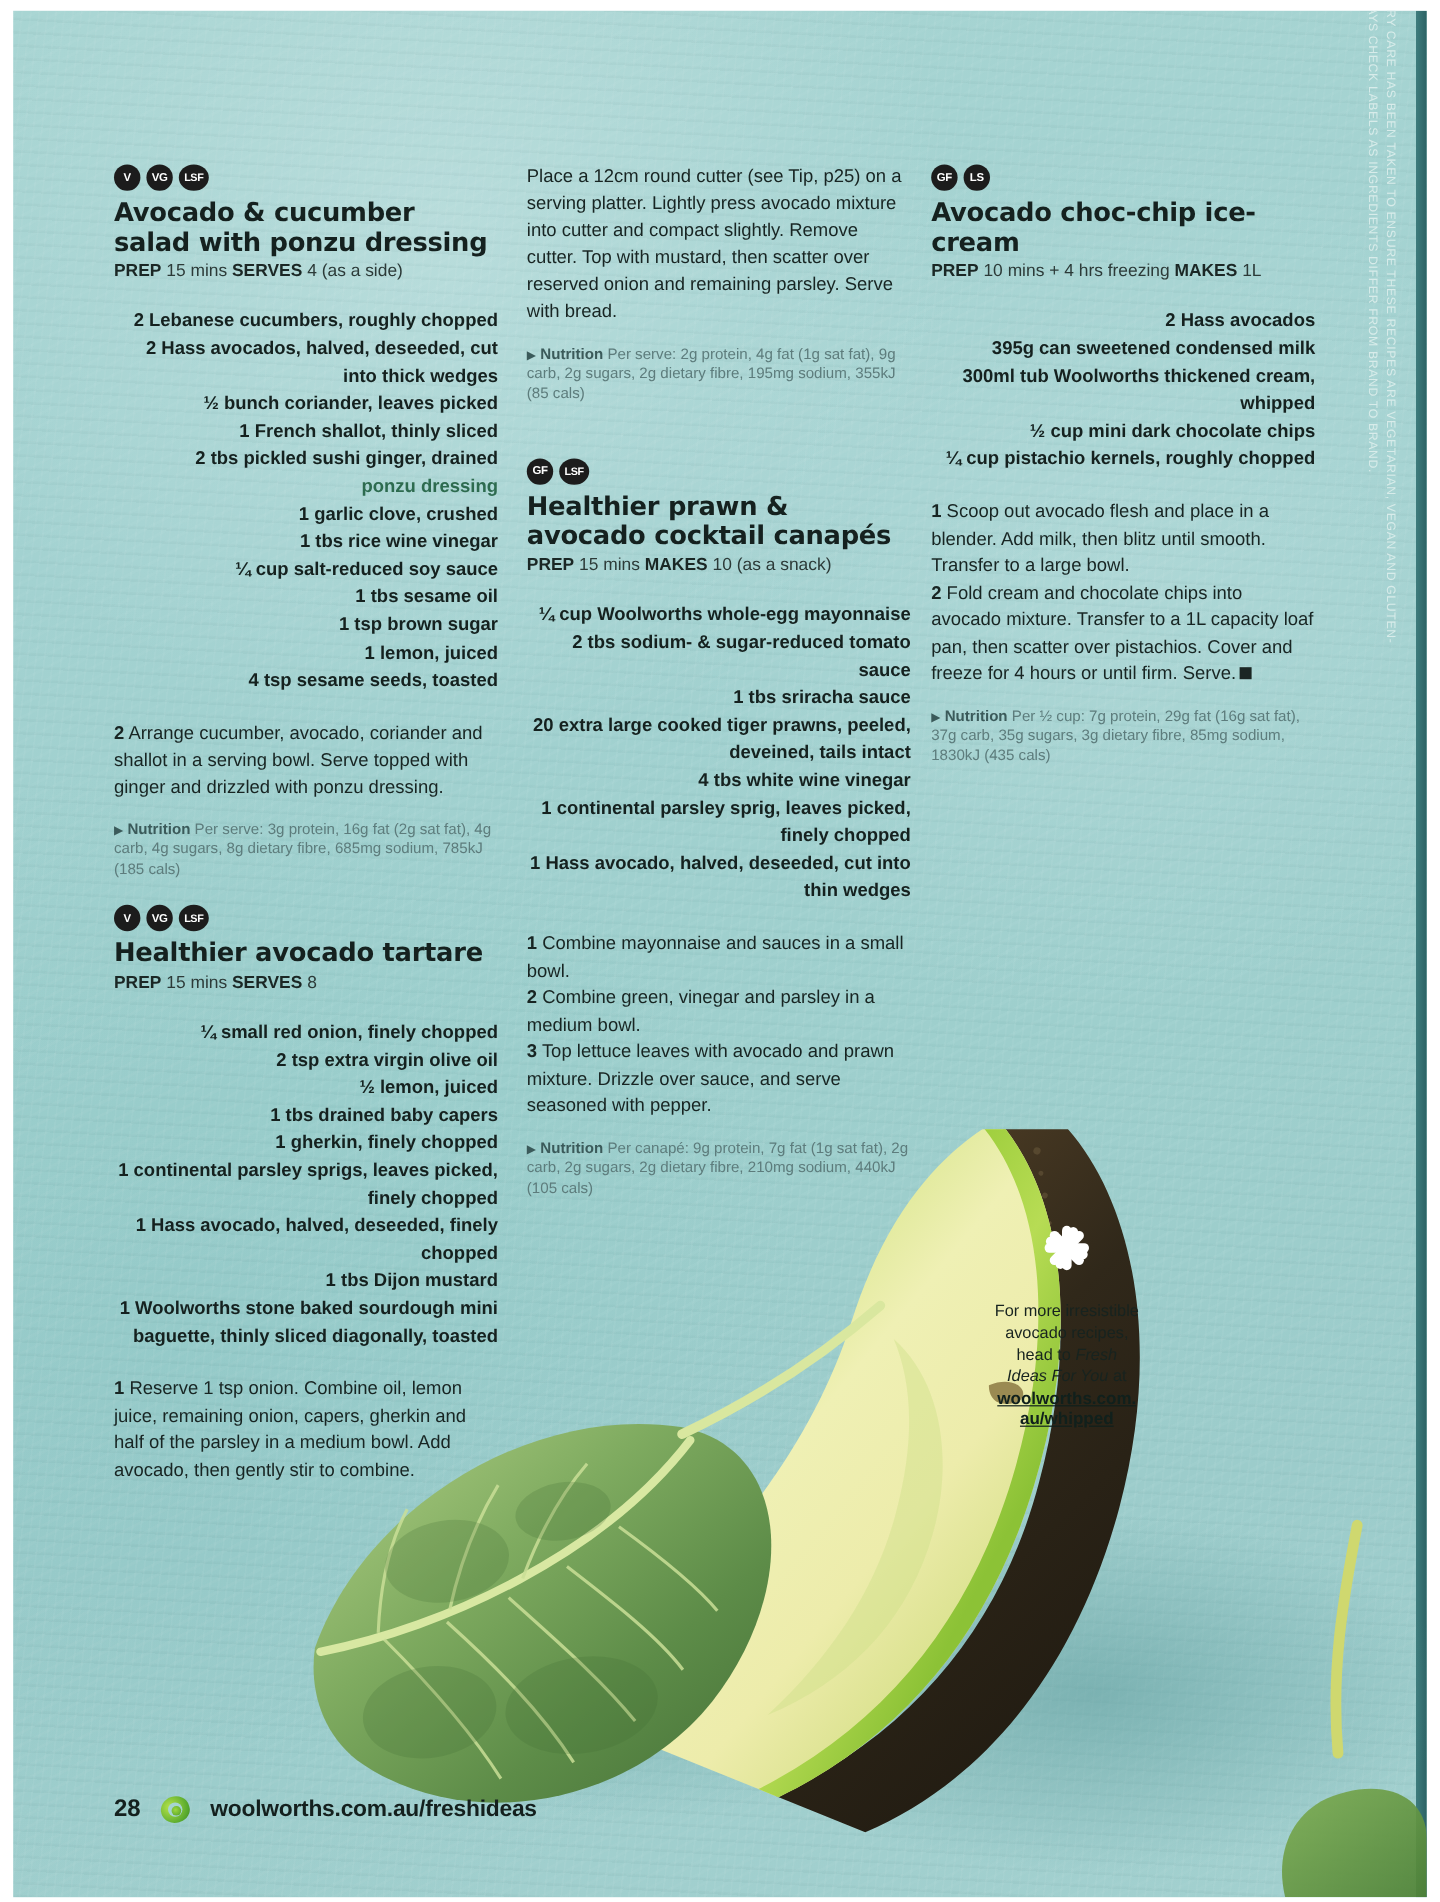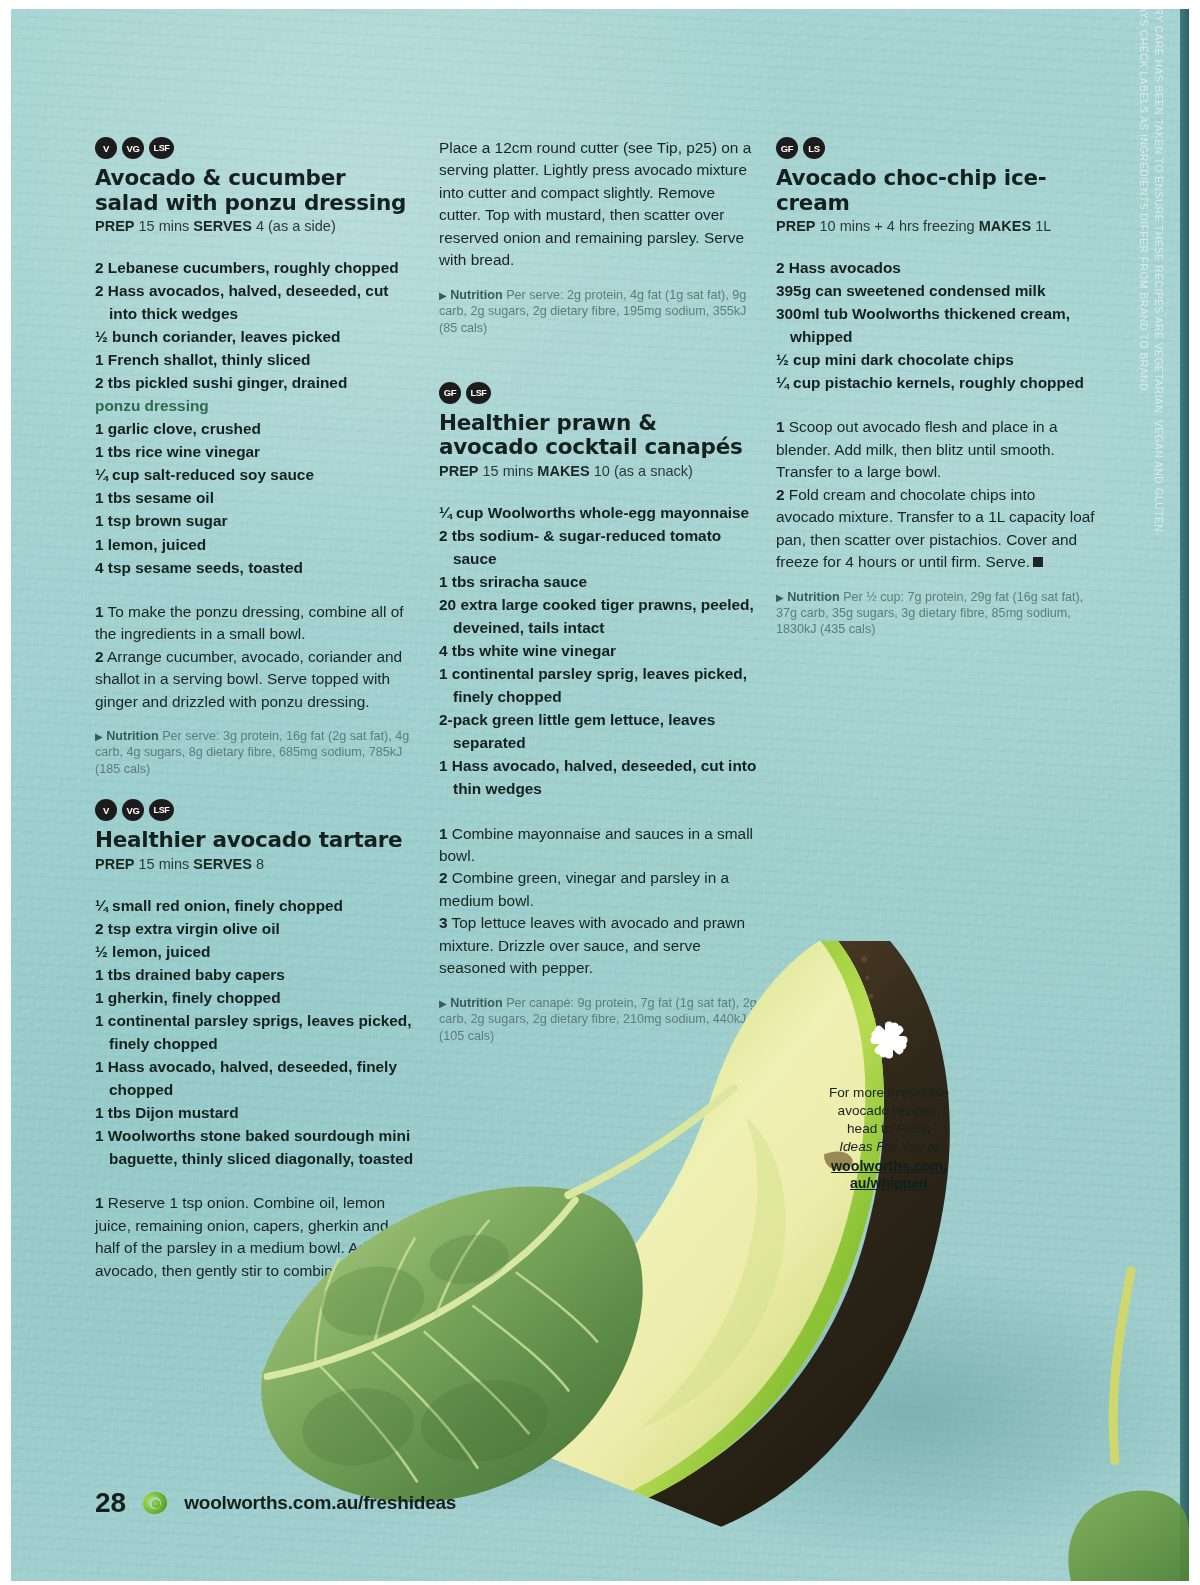--- a/index.html
+++ b/index.html
@@ -62,21 +62,21 @@
     font-size:14.5px;line-height:1.25;color:#1b2725;margin:0 0 6px 0;
   }
   .meta b{font-weight:bold;}
   .meta span.light{color:#2c3a38;}
 
   ul.ingredients{
     list-style:none;margin:21px 0 0 0;padding:0;
     font-size:15.4px;line-height:1.495;
     font-weight:bold;color:#15211f;
   }
-  ul.ingredients li{padding-left:14px;text-indent:-14px;}
+  ul.ingredients li{padding-left:14px;text-indent:-14px;text-align:right;}
   ul.ingredients li.sub{
     color:#2d6b4f;font-weight:bold;
   }
 
   .method{
     margin:22px 0 0 0;padding:0;
     font-size:15.4px;line-height:1.46;color:#182523;
   }
   .method p{margin:0;}
   .method b{font-weight:bold;}
@@ -127,21 +127,21 @@
     white-space:normal;
     z-index:5;
   }
   .disc-wrap{position:absolute;right:0;top:268px;width:46px;height:640px;z-index:5;}
 
   
   .footer{
     position:absolute;left:84px;bottom:62px;
     display:flex;align-items:center;gap:17px;z-index:8;
   }
-  .pageno{font-size:28px;font-weight:bold;color:#14201e;}
+  .pageno{font-size:20px;font-weight:bold;color:#14201e;}
   .wlogo{
     width:24px;height:22px;position:relative;
   }
   .wlogo .a{
     position:absolute;inset:0;border-radius:50% 50% 46% 50%;
     background:radial-gradient(circle at 35% 35%, #b6e34a, #57a92d 70%, #3c7d1f);
     transform:rotate(-18deg);
   }
   .wlogo .b{
     position:absolute;left:6px;top:5px;width:12px;height:12px;
@@ -289,21 +289,20 @@
         <li class="sub">ponzu dressing</li>
         <li>1 garlic clove, crushed</li>
         <li>1 tbs rice wine vinegar</li>
         <li>¼ cup salt-reduced soy sauce</li>
         <li>1 tbs sesame oil</li>
         <li>1 tsp brown sugar</li>
         <li>1 lemon, juiced</li>
         <li>4 tsp sesame seeds, toasted</li>
       </ul>
       <div class="method">
-        <p><b>1</b> <span>To make the ponzu dressing, combine all of the ingredients in a small bowl.</span></p>
         <p><b>2</b> <span>Arrange cucumber, avocado, coriander and shallot in a serving bowl. Serve topped with ginger and drizzled with ponzu dressing.</span></p>
       </div>
       <div class="nutrition">
         <span class="arrow">▶</span>
         <span class="nlabel">Nutrition</span>
         <span>Per serve: 3g protein, 16g fat (2g sat fat), 4g carb, 4g sugars, 8g dietary fibre, 685mg sodium, 785kJ (185 cals)</span>
       </div>
     </div>
 
     <div class="gap"></div>
@@ -363,21 +362,20 @@
         <b>MAKES</b>
         <span class="light">10 (as a snack)</span>
       </p>
       <ul class="ingredients">
         <li>¼ cup Woolworths whole-egg mayonnaise</li>
         <li>2 tbs sodium- &amp; sugar-reduced tomato sauce</li>
         <li>1 tbs sriracha sauce</li>
         <li>20 extra large cooked tiger prawns, peeled, deveined, tails intact</li>
         <li>4 tbs white wine vinegar</li>
         <li>1 continental parsley sprig, leaves picked, finely chopped</li>
-        <li>2-pack green little gem lettuce, leaves separated</li>
         <li>1 Hass avocado, halved, deseeded, cut into thin wedges</li>
       </ul>
       <div class="method">
         <p><b>1</b> <span>Combine mayonnaise and sauces in a small bowl.</span></p>
         <p><b>2</b> <span>Combine green, vinegar and parsley in a medium bowl.</span></p>
         <p><b>3</b> <span>Top lettuce leaves with avocado and prawn mixture. Drizzle over sauce, and serve seasoned with pepper.</span></p>
       </div>
       <div class="nutrition">
         <span class="arrow">▶</span>
         <span class="nlabel">Nutrition</span>

